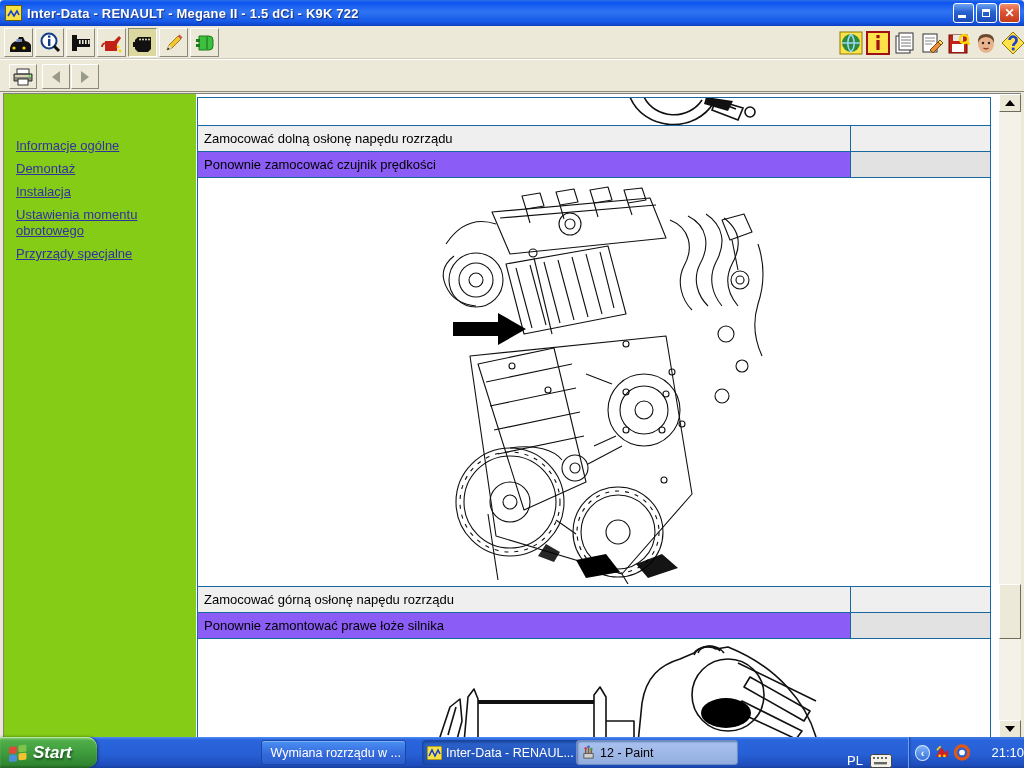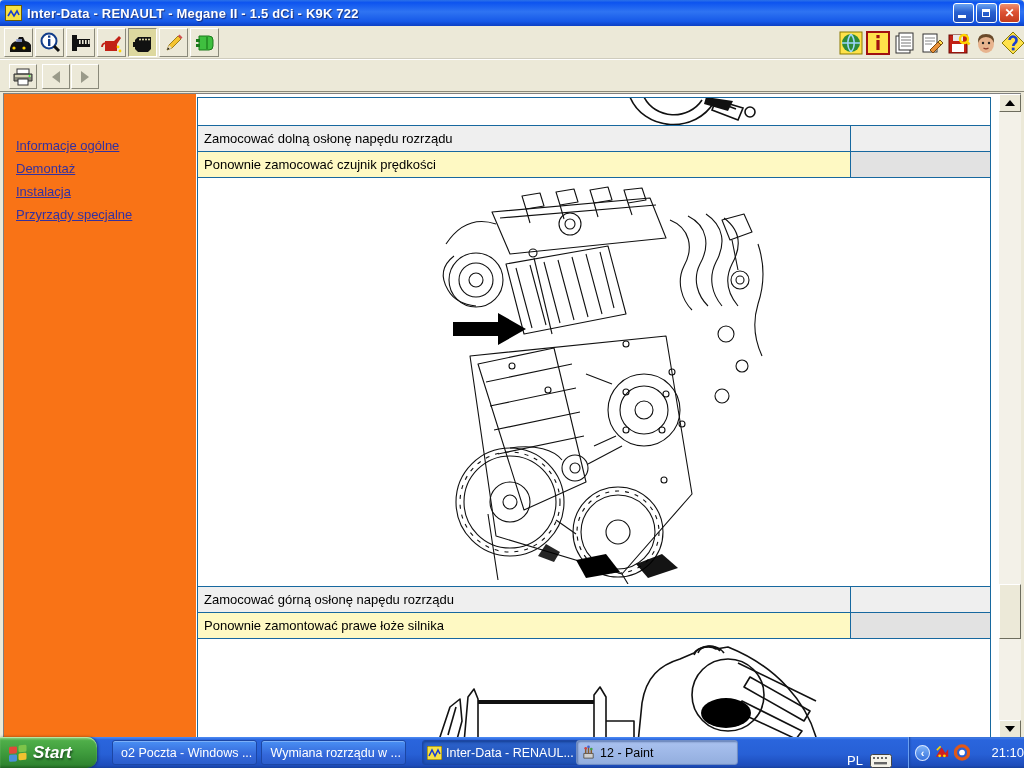--- a/index.html
+++ b/index.html
@@ -39,31 +39,31 @@
     border:1px solid; border-color:#ffffff #8a897a #8a897a #ffffff; display:flex; align-items:center; justify-content:center; }
   .arr { width:0; height:0; border-style:solid; }
   .arr.left  { border-width:6px 8px 6px 0; border-color:transparent #9a9a8a transparent transparent; }
   .arr.right { border-width:6px 0 6px 8px; border-color:transparent transparent transparent #9a9a8a; }
 
   
   .main { position:absolute; top:92px; left:0; width:1024px; height:645px; background:#ece9d8; }
   .main-inner { position:absolute; left:3px; top:1px; width:1018px; height:644px; background:#ffffff;
     border-left:1px solid #808080; border-top:1px solid #808080; overflow:hidden; }
 
-  .sidebar { position:absolute; left:0; top:0; width:192px; height:644px; background:#f97316; padding:44px 0 0 12px; }
+  .sidebar { position:absolute; left:0; top:0; width:192px; height:644px; background:#84cc16; padding:44px 0 0 12px; }
   .sidebar a { display:block; color:#3431a0; font-size:13px; text-decoration:underline;
     margin-bottom:7px; line-height:16px; width:168px; cursor:pointer; }
 
   .content { position:absolute; left:193px; top:0; width:800px; height:644px; background:#fff; }
   .cell { position:absolute; border:1px solid #17689f; background:#fff; overflow:hidden; }
   .irow { position:absolute; left:0; width:794px; height:27px; border:1px solid #17689f;
     font-size:13px; color:#000; line-height:25px; padding-left:6px; overflow:hidden; }
   .irow .rcell { position:absolute; right:0; top:0; width:140px; height:25px; border-left:1px solid #17689f; }
   .row-light { background:#efefef; } .row-light .rcell { background:#efefef; }
-  .row-dark  { background:#fef9c3; } .row-dark  .rcell { background:#e2e2e2; }
+  .row-dark  { background:#8b5cf6; } .row-dark  .rcell { background:#e2e2e2; }
 
   
   .vscroll { position:absolute; right:0; top:0; width:22px; height:644px; background:#f3f1e8; }
   .sbtn { position:absolute; left:0; width:22px; height:18px; background:#ece9d8;
     border:1px solid; border-color:#ffffff #6d6d5e #6d6d5e #ffffff; display:flex; align-items:center; justify-content:center; }
   .tri-up   { width:0;height:0;border:5px solid transparent; border-bottom:6px solid #000; margin-top:-5px; }
   .tri-down { width:0;height:0;border:5px solid transparent; border-top:6px solid #000; margin-bottom:-5px; }
   .sthumb { position:absolute; left:0; top:490px; width:22px; height:55px; background:#ece9d8;
     border:1px solid; border-color:#ffffff #6d6d5e #6d6d5e #ffffff; }
 
@@ -262,20 +262,21 @@
       </span>
   </div>
 
   <div class="main">
     <div class="main-inner">
 
       <div class="sidebar">
         <a>Informacje ogólne</a>
         <a>Demontaż</a>
         <a>Instalacja</a>
+        <a>Ustawienia momentu obrotowego</a>
         <a>Przyrządy specjalne</a>
       </div>
 
       <div class="content">
 
         <div class="cell" style="left:0; top:3px; width:794px; height:29px;">
           <svg style="position:absolute; left:418px; top:-1px;" width="150" height="28" viewBox="0 0 150 28">
             <g fill="none" stroke="#111" stroke-width="1.6">
               <path d="M14,0 A46,42 0 0 0 98,5"></path>
               <path d="M28,0 A33,31 0 0 0 86,3"></path>
@@ -434,28 +435,20 @@
         <g transform="skewY(-4)">
             <rect x="1" y="3" width="8" height="7" rx="1.5" fill="#e04a3a"></rect>
             <rect x="10.5" y="2" width="8" height="7" rx="1.5" fill="#7ec44a"></rect>
             <rect x="1" y="11" width="8" height="7" rx="1.5" fill="#4a90d9"></rect>
             <rect x="10.5" y="10" width="8" height="7" rx="1.5" fill="#f2c230"></rect>
           </g>
       </svg>
       <span class="stext">Start</span>
     </div>
 
-    <div class="taskbtn" style="left:112px; width:145px">
-      <svg width="15" height="15" viewBox="0 0 16 16">
-          <circle cx="8" cy="9" r="5" fill="none" stroke="#cfe6ff" stroke-width="2.2"></circle>
-          <path d="M3.2,9 h9.6" stroke="#cfe6ff" stroke-width="2"></path>
-          <path d="M10,3.2 q5,-2.4 5.4,1.2" fill="none" stroke="#f2c230" stroke-width="1.6"></path>
-        </svg>
-      <span>o2 Poczta - Windows ...</span>
-    </div>
     <div class="taskbtn" style="left:261px; width:145px">
       <svg width="15" height="15" viewBox="0 0 16 16">
           <circle cx="8" cy="9" r="5" fill="none" stroke="#cfe6ff" stroke-width="2.2"></circle>
           <path d="M3.2,9 h9.6" stroke="#cfe6ff" stroke-width="2"></path>
           <path d="M10,3.2 q5,-2.4 5.4,1.2" fill="none" stroke="#f2c230" stroke-width="1.6"></path>
         </svg>
       <span>Wymiana rozrządu w ...</span>
     </div>
     <div class="taskbtn active" style="left:410px; width:162px">
       <svg width="15" height="14" viewBox="0 0 15 14">

